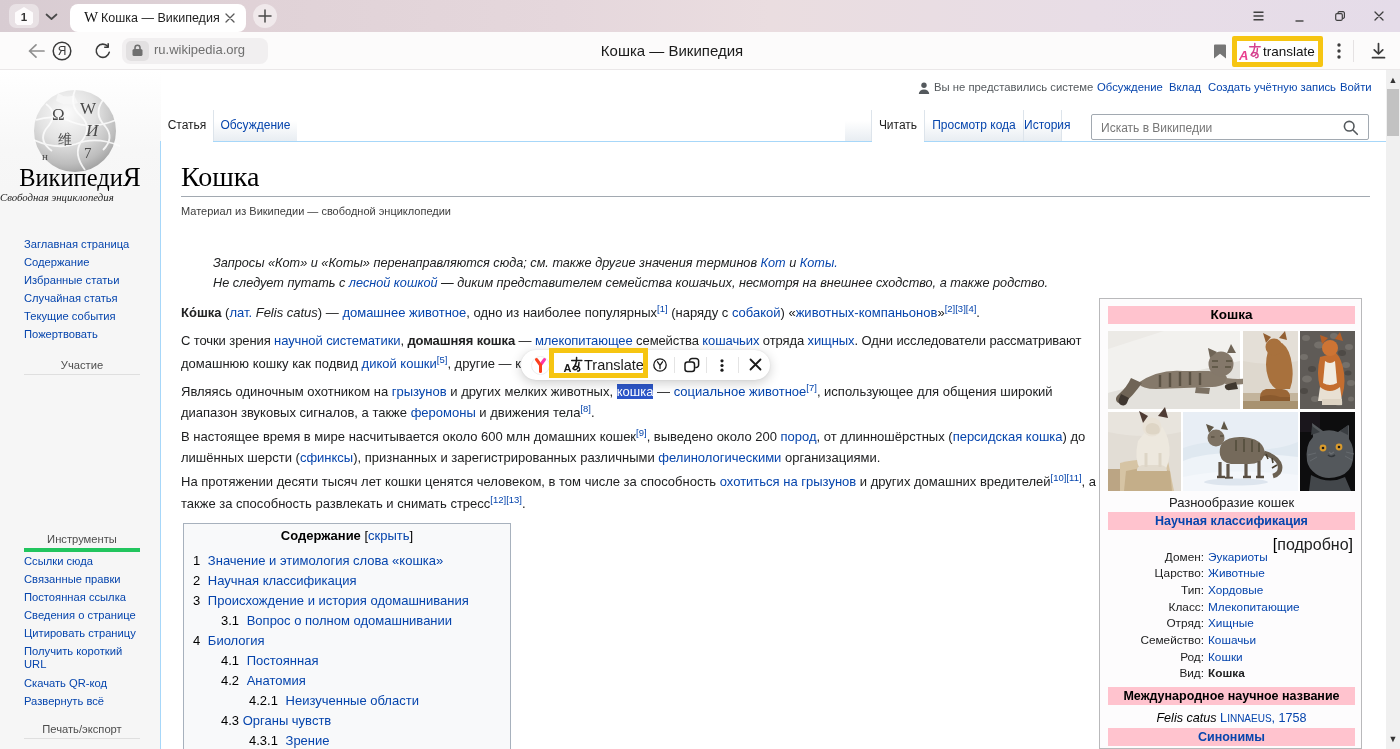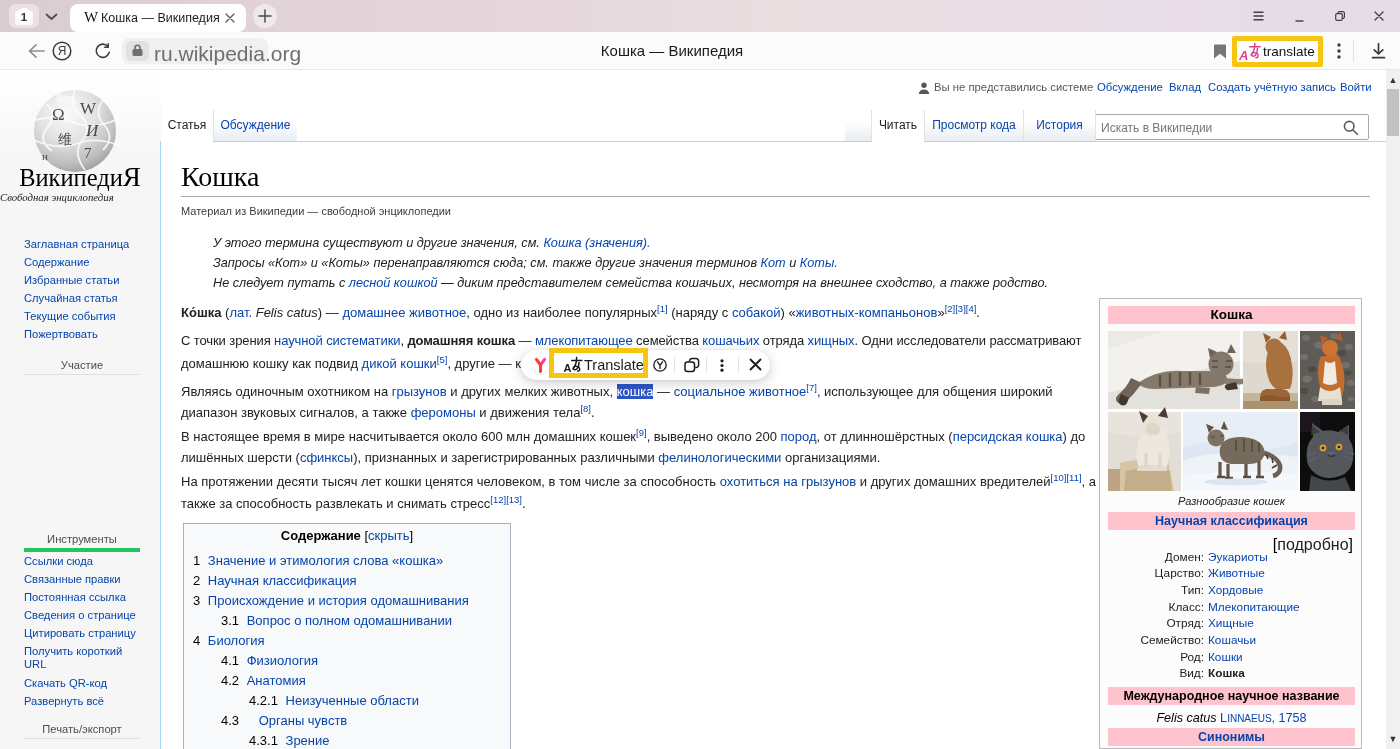--- a/index.html
+++ b/index.html
@@ -17,21 +17,21 @@
   font-size:11.5px; color:#333; text-align:center; line-height:20px; font-weight:bold;}
 .tab { position:absolute; left:70px; top:4px; width:176px; height:28px; background:#fff; border-radius:8px; }
 .tab .w { position:absolute; left:14px; top:5px; font-family:"Liberation Serif",serif; font-size:15px; color:#111; }
 .tab .t { position:absolute; left:31px; top:7px; font-size:12.5px; color:#1c1c1c; }
 #newtab { position:absolute; left:253px; top:4px; width:24px; height:24px; border-radius:50%; background:rgba(255,255,255,.5); }
 
 #toolbar { position:absolute; left:0; top:32px; width:1400px; height:38px; background:#fcfbfb; border-bottom:1px solid #eae7e8; }
 .tbicon { position:absolute; }
 #urlbox { position:absolute; left:122px; top:6px; height:26px; width:146px; background:#f1eff0; border-radius:8px; }
 #lockchip { position:absolute; left:4px; top:3px; width:23px; height:20px; background:#e2e0e1; border-radius:5px; }
-#urltext { position:absolute; left:32px; top:4px; font-size:21px; color:#6f6f6f; }
+#urltext { position:absolute; left:32px; top:4px; font-size:13px; color:#6f6f6f; }
 #pagetitle { position:absolute; left:0; top:10px; width:1344px; text-align:center; font-size:15px; color:#1a1a1a; }
 #trbtn { position:absolute; left:1232px; top:4px; width:91px; height:31px; background:#fff; border:5px solid #f6c512; border-radius:2px; }
 
 
 #wiki { position:absolute; left:0; top:70px; width:1386px; height:679px; background:#fff; overflow:hidden; }
 #sidebg { position:absolute; left:0; top:0; width:161px; height:679px; background:linear-gradient(#ffffff 0px, #f7f7f7 80px, #f6f6f6 120px); }
 #contentpanel { position:absolute; left:160px; top:71px; width:1226px; height:608px; background:#fff; border-left:1px solid #a7d7f9; border-top:1px solid #a7d7f9; }
 
 
 #personal { position:absolute; left:0; top:0; font-size:11.3px; color:#54595d; white-space:nowrap; }
@@ -179,21 +179,21 @@
     <div class="wtab" style="left:213px;width:84px;border-left:1px solid #dde4eb;">
         <span class="lbl"><a href="#">Обсуждение</a></span>
       </div>
     <div class="wtab" style="left:845px;width:27px;border-right:1px solid #dde4eb;"></div>
     <div class="wtab active" style="left:872px;width:52px;">
         <span class="lbl">Читать</span>
       </div>
     <div class="wtab" style="left:924px;width:99px;border-left:1px solid #dde4eb;">
         <span class="lbl"><a href="#">Просмотр кода</a></span>
       </div>
-    <div class="wtab" style="left:1023px;width:73px;border-left:1px solid #dde4eb;border-right:1px solid #dde4eb;">
+    <div class="wtab" style="left:1023px;width:39px;border-left:1px solid #dde4eb;border-right:1px solid #dde4eb;">
         <span class="lbl"><a href="#">История</a></span>
       </div>
     <div id="searchbox">
         <span class="ph">Искать в Википедии</span>
       <svg style="position:absolute;right:9px;top:5px;" width="16" height="16" viewBox="0 0 16 16">
           <circle cx="6.2" cy="6.2" r="4.8" fill="none" stroke="#54595d" stroke-width="1.6"></circle>
           <path d="M10 10 L14.3 14.3" stroke="#54595d" stroke-width="1.6" stroke-linecap="round"></path>
         </svg>
     </div>
 
@@ -248,21 +248,20 @@
       <a class="navlink" href="#" style="white-space:normal;width:120px;">Получить короткий URL</a>
       <a class="navlink" href="#">Скачать QR-код</a>
       <a class="navlink" href="#">Развернуть всё</a>
     </div>
     <div class="navhead" style="position:absolute;left:24px;top:653px;width:116px;border-bottom:1px solid #dfdfdf;padding-bottom:3px;">Печать/экспорт</div>
 
     <div style="position:absolute;left:181px;top:91px;font-family:'Liberation Serif',serif;font-size:28px;color:#000;">Кошка</div>
     <div style="position:absolute;left:181px;top:125.7px;width:1189px;height:1px;background:#a2a9b1;"></div>
     <div class="line" style="left:181px;top:130.5px;font-size:11px;color:#3d3d3d;">Материал из Википедии — свободной энциклопедии</div>
 
-    <div class="line hat" style="left:213px;top:162.6px;">У этого термина существуют и другие значения, см. <a href="#">Кошка (значения).</a></div>
     <div class="line hat" style="left:213px;top:183.1px;">Запросы «Кот» и «Коты» перенаправляются сюда; см. также другие значения терминов <a href="#">Кот</a> и <a href="#">Коты.</a></div>
     <div class="line hat" style="left:213px;top:203.4px;">Не следует путать с <a href="#">лесной кошкой</a> — диким представителем семейства кошачьих, несмотря на внешнее сходство, а также родство.</div>
 
     <div class="line" style="left:181px;top:231.6px;"><b>Ко́шка</b> (<a href="#">лат.</a> <i>Felis catus</i>) — <a href="#">домашнее животное</a>, одно из наиболее популярных<sup><a href="#">[1]</a></sup> (наряду с <a href="#">собакой</a>) «<a href="#">животных-компаньонов</a>»<sup><a href="#">[2][3][4]</a></sup>.</div>
 
     <div class="line" style="left:181px;top:259.8px;letter-spacing:-0.1px;">С точки зрения <a href="#">научной систематики</a>, <b>домашняя кошка</b> — <a href="#">млекопитающее</a> семейства <a href="#">кошачьих</a> отряда <a href="#">хищных</a>. Одни исследователи рассматривают</div>
     <div class="line" style="left:181px;top:282.8px;">домашнюю кошку как подвид <a href="#">дикой кошки</a><sup><a href="#">[5]</a></sup>, другие — как отдельный биологический вид<sup><a href="#">[6]</a></sup>.</div>
 
     <div class="line" style="left:181px;top:311.1px;">Являясь одиночным охотником на <a href="#">грызунов</a> и других мелких животных, <span class="sel">кошка</span> — <a href="#">социальное животное</a><sup><a href="#">[7]</a></sup>, использующее для общения широкий</div>
     <div class="line" style="left:181px;top:332.1px;">диапазон звуковых сигналов, а также <a href="#">феромоны</a> и движения тела<sup><a href="#">[8]</a></sup>.</div>
@@ -273,24 +272,24 @@
     <div class="line" style="left:181px;top:401.1px;">На протяжении десяти тысяч лет кошки ценятся человеком, в том числе за способность <a href="#">охотиться на грызунов</a> и других домашних вредителей<sup><a href="#">[10][11]</a></sup>, а</div>
     <div class="line" style="left:181px;top:422.6px;">также за способность развлекать и снимать стресс<sup><a href="#">[12][13]</a></sup>.</div>
 
     <div id="toc">
       <div class="trow" style="left:0;top:4px;width:100%;text-align:center;"><b>Содержание</b> [<a href="#">скрыть</a>]</div>
       <div class="trow" style="left:9px;top:29px;">1 <a href="#" style="margin-left:4px;">Значение и этимология слова «кошка»</a></div>
       <div class="trow" style="left:9px;top:49px;">2 <a href="#" style="margin-left:4px;">Научная классификация</a></div>
       <div class="trow" style="left:9px;top:69px;">3 <a href="#" style="margin-left:4px;">Происхождение и история одомашнивания</a></div>
       <div class="trow" style="left:37px;top:89px;">3.1 <a href="#" style="margin-left:4px;">Вопрос о полном одомашнивании</a></div>
       <div class="trow" style="left:9px;top:109px;">4 <a href="#" style="margin-left:4px;">Биология</a></div>
-      <div class="trow" style="left:37px;top:129px;">4.1 <a href="#" style="margin-left:4px;">Физиология</a></div>
+      <div class="trow" style="left:37px;top:129px;">4.1 <a href="#" style="margin-left:4px;">Постоянная</a></div>
       <div class="trow" style="left:37px;top:149px;">4.2 <a href="#" style="margin-left:4px;">Анатомия</a></div>
       <div class="trow" style="left:65px;top:169px;">4.2.1 <a href="#" style="margin-left:4px;">Неизученные области</a></div>
-      <div class="trow" style="left:37px;top:189px;">4.3 <a href="#" style="margin-left:16px;">Органы чувств</a></div>
+      <div class="trow" style="left:37px;top:189px;">4.3 <a href="#" style="margin-left:0;">Органы чувств</a></div>
       <div class="trow" style="left:65px;top:209px;">4.3.1 <a href="#" style="margin-left:4px;">Зрение</a></div>
     </div>
 
     <div id="infobox">
       <div class="pinkbar" style="top:7px;font-size:13.5px;">Кошка</div>
 
       <div style="position:absolute;left:8px;top:32px;width:247px;height:160px;background:#fff;">
         <svg width="247" height="160" viewBox="0 0 247 160">
 
           <rect x="0" y="0" width="132" height="78" fill="#eceae6"></rect>
@@ -389,21 +388,21 @@
           <circle cx="215" cy="117" r="3.4" fill="#d99b2d"></circle>
             <circle cx="231" cy="116" r="3.4" fill="#d99b2d"></circle>
           <circle cx="215" cy="117" r="1.3" fill="#1c1c1c"></circle>
             <circle cx="231" cy="116" r="1.3" fill="#1c1c1c"></circle>
           <path d="M220 124 q3 3 7 0" stroke="#33373b" stroke-width="1.6" fill="none"></path>
           <path d="M221 121 l2 2 l3 -2" stroke="#6a6e72" stroke-width="1.2" fill="none"></path>
           <path d="M208 122 l-8 2 M209 126 l-7 4 M238 121 l8 2 M237 125 l7 4" stroke="#6a6e72" stroke-width="0.8"></path>
         </svg>
         
       </div>
-      <div style="position:absolute;left:0;top:196px;width:263px;text-align:center;font-size:11px;color:#202122;font-style:italic;">Разнообразие кошек</div>
+      <div style="position:absolute;left:0;top:196px;width:263px;text-align:center;font-size:13px;color:#202122;">Разнообразие кошек</div>
       <div class="pinkbar" style="top:213px;"><a href="#">Научная классификация</a></div>
       <div style="position:absolute;right:8px;top:237px;font-size:16px;">[<a href="#" style="color:#202122;">подробно</a>]</div>
       <div class="taxrow" style="top:250.5px;">
           <span class="taxlab" style="left:0;">Домен:</span>
           <span style="position:absolute;left:108px;"><a href="#">Эукариоты</a></span>
         </div>
       <div class="taxrow" style="top:267.2px;">
           <span class="taxlab" style="left:0;">Царство:</span>
           <span style="position:absolute;left:108px;"><a href="#">Животные</a></span>
         </div>

